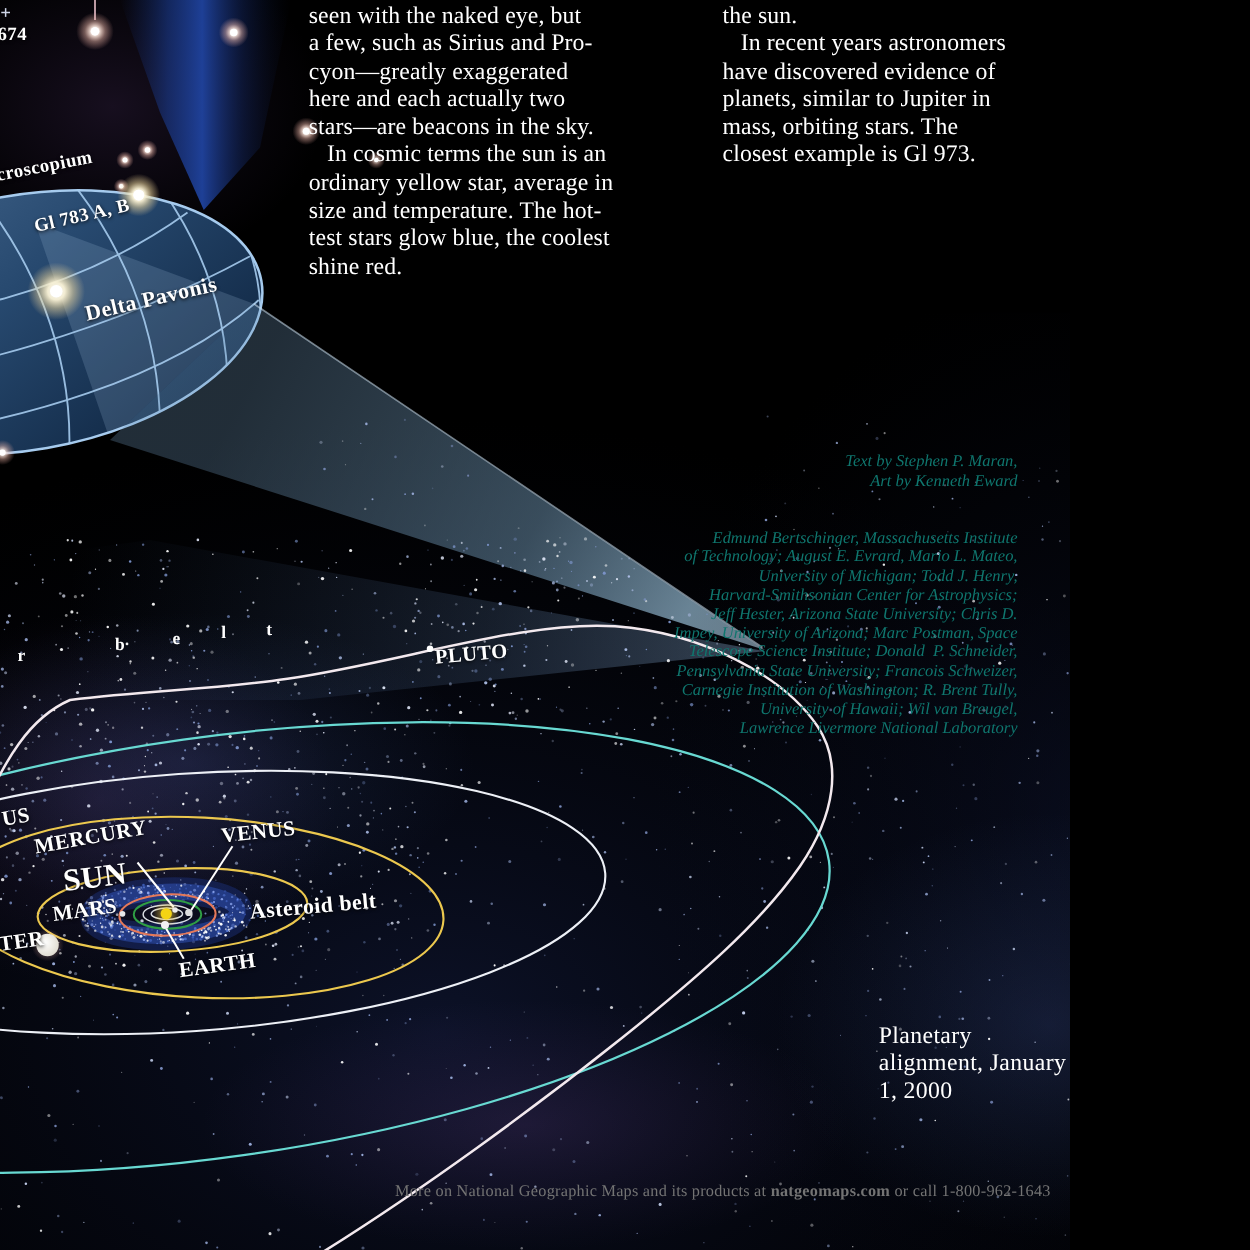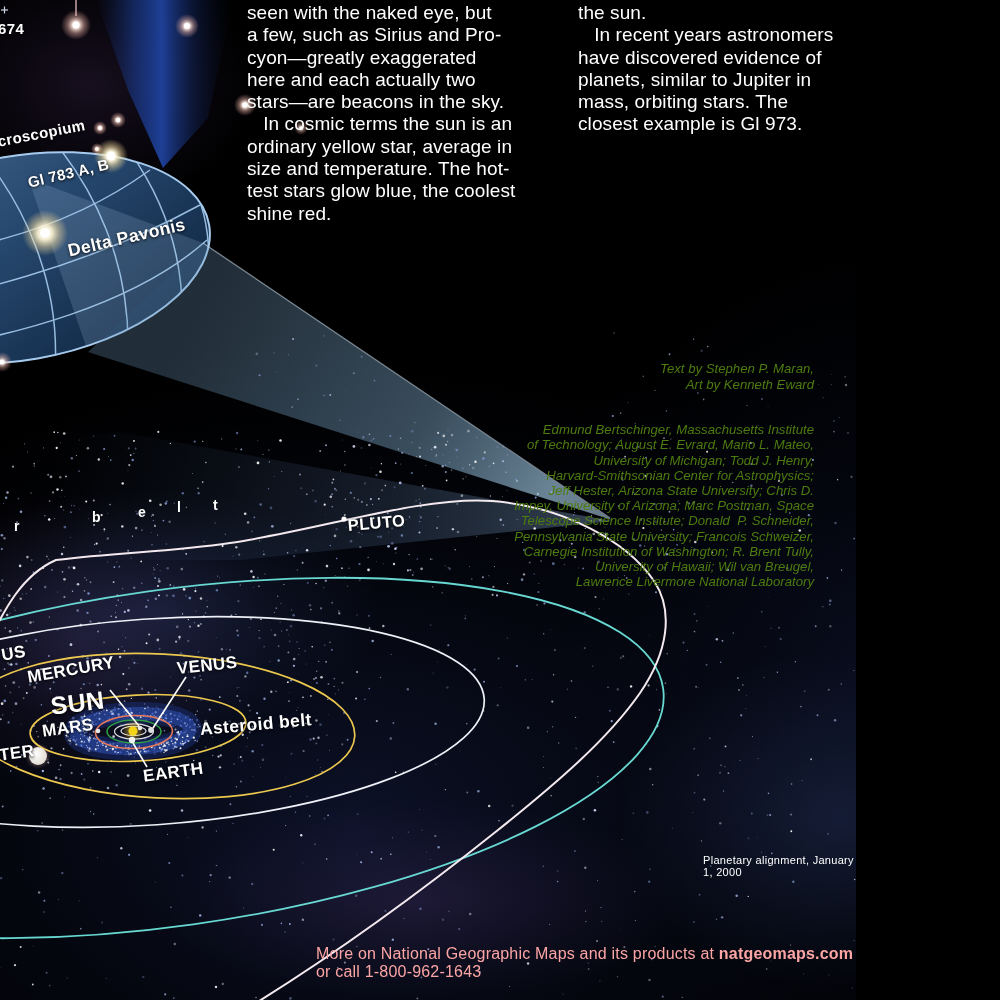--- a/index.html
+++ b/index.html
@@ -1,27 +1,27 @@
 <!DOCTYPE html>
 <html><head>
 <meta charset="utf-8">
 <style>
   html,body{margin:0;padding:0;background:#000;}
   .poster{position:relative;width:856px;height:1000px;background:#000;overflow:hidden;
-          font-family:Liberation Sans, sans-serif;}
+          font-family:Liberation Serif, serif;}
   .poster svg{position:absolute;left:0;top:0;}
   .lbl{position:absolute;color:#fff;font-weight:bold;white-space:pre;
        text-shadow:0 1px 3px rgba(0,0,0,.9);transform-origin:0 0;letter-spacing:.4px;}
   .body-text{position:absolute;color:#fff;font-size:19px;line-height:22.3px;
              white-space:pre-wrap;letter-spacing:.1px;}
-  .credits{position:absolute;right:42px;top:331px;color:#4d7c0f;font-style:italic;
+  .credits{position:absolute;right:42px;top:331px;color:#0f766e;font-style:italic;
            font-size:13.2px;line-height:15.2px;text-align:right;white-space:pre-wrap;}
   .credits .t{font-weight:bold;margin-top:13px;}
-  .caption{position:absolute;left:703px;top:818px;color:#fff;font-size:11px;letter-spacing:.3px;margin-top:36px;}
-  .footer{position:absolute;left:316px;top:945px;color:#fca5a5;font-size:16px;letter-spacing:.2px;}
+  .caption{position:absolute;left:703px;top:818px;color:#fff;font-size:19px;letter-spacing:.3px;}
+  .footer{position:absolute;left:316px;top:945px;color:#737373;font-size:13px;letter-spacing:.2px;}
   .footer b{font-weight:bold;}
   .kletter{position:absolute;color:#fff;font-size:14px;font-weight:bold;}
 </style>
 </head>
 <body>
 
 <div class="poster">
 
 <svg width="1000" height="1000" viewBox="0 0 1000 1000">
   <defs>

